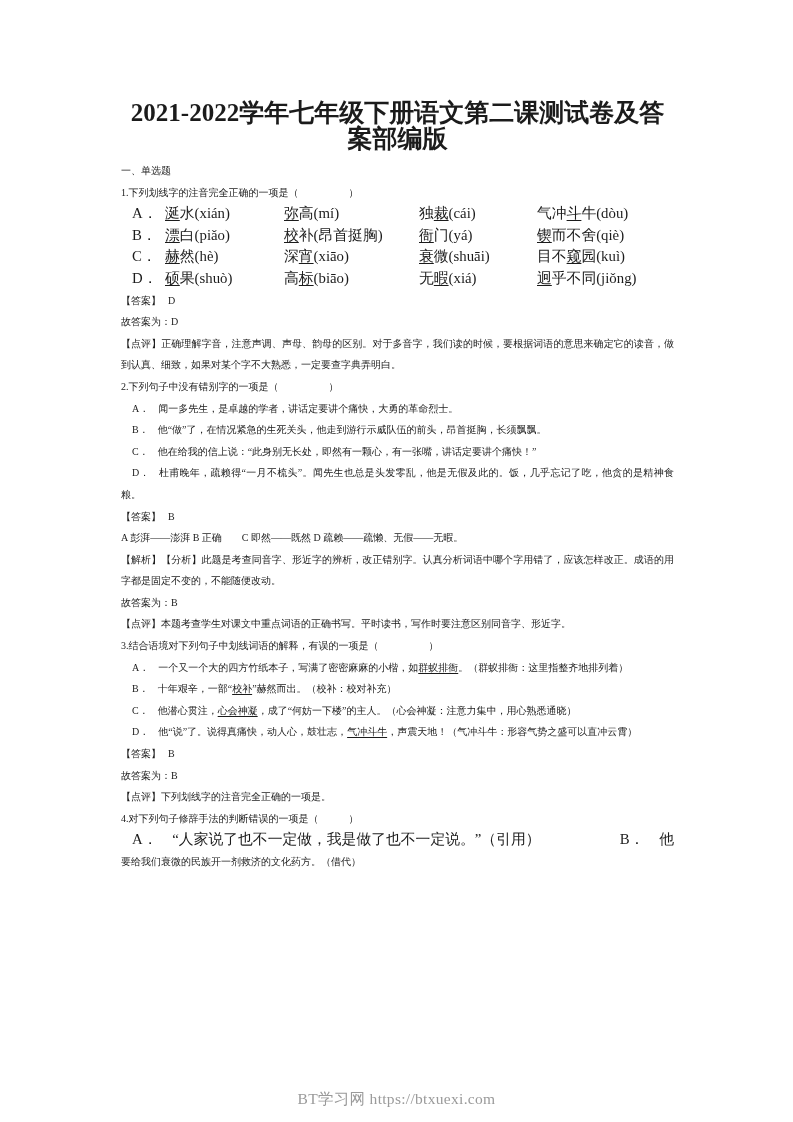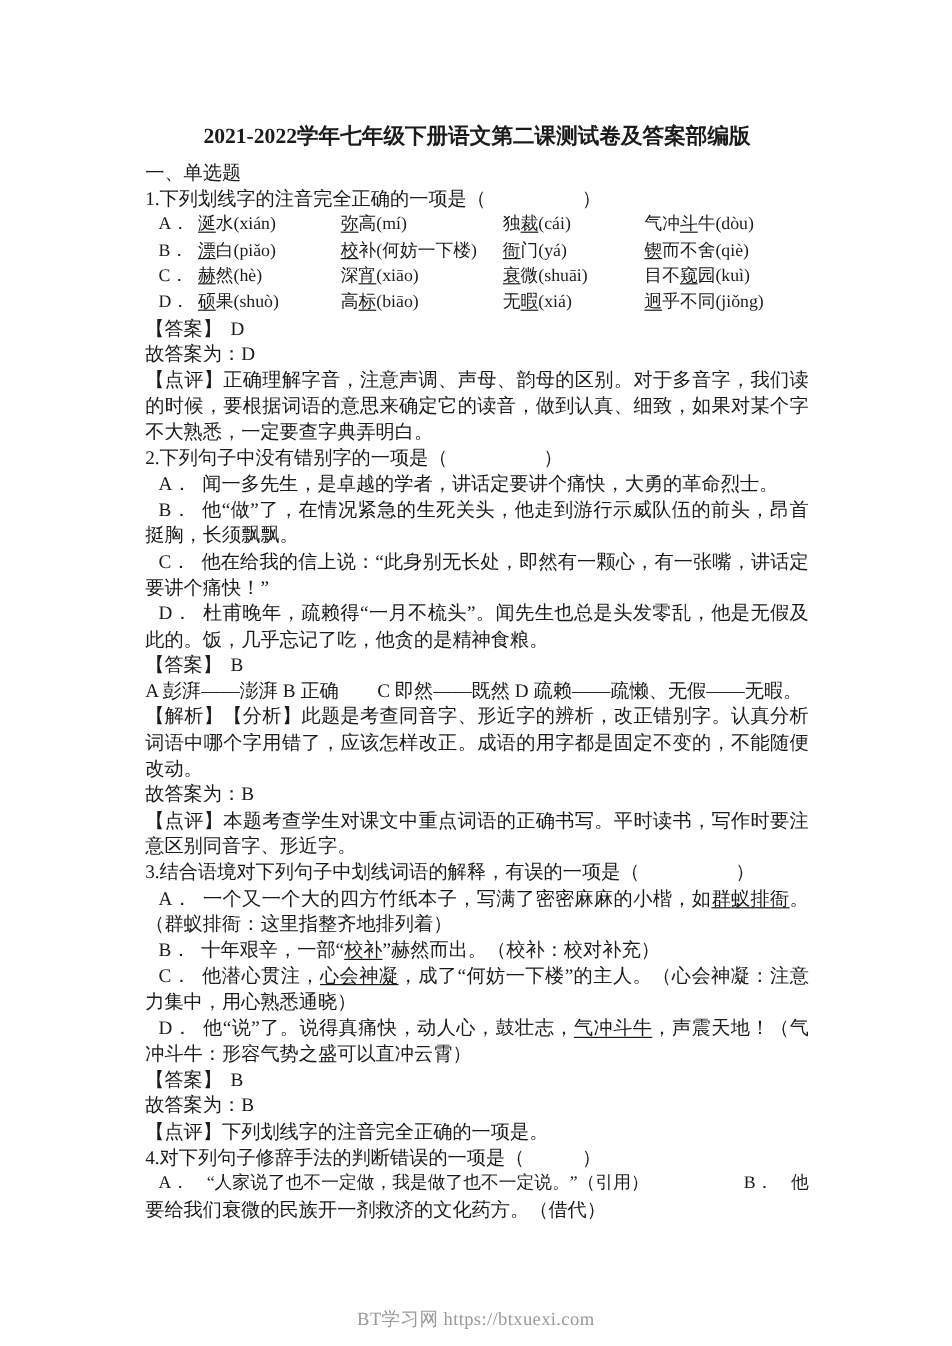--- a/index.html
+++ b/index.html
@@ -1,21 +1,21 @@
 <!DOCTYPE html>
 <html><head>
 <meta charset="utf-8">
 <style>
   html,body{margin:0;padding:0;}
   body{width:793px;height:1122px;background:#ffffff;}
   .sheet{position:relative;width:793px;height:1122px;background:#ffffff;overflow:hidden;
          font-family:"Liberation Serif","DejaVu Serif",serif;color:#1b1b1b;}
   .content{position:absolute;left:121px;top:100px;width:553px;}
-  .title{font-size:18px;font-weight:bold;text-align:center;line-height:26px;margin:0 0 8px 0;}
-  .line{font-size:16px;line-height:21.6px;margin:0;}
+  .title{font-size:25px;font-weight:bold;text-align:center;line-height:26px;margin:0 0 8px 0;}
+  .line{font-size:10px;line-height:21.6px;margin:0;}
   .just{text-align:justify;}
   .opt{text-indent:11px;text-align:justify;}
   .letter{margin-right:9px;}
   .pinrow{display:grid;grid-template-columns:33px 119px 135px 118px auto;
           padding-left:11px;font-size:14.8px;line-height:21.6px;}
   .b{font-weight:normal;}
   .ans{margin-left:7px;}
   .u{text-decoration:underline;text-underline-offset:2px;}
   .q4row{display:flex;justify-content:space-between;font-size:14.8px;line-height:21.6px;padding-left:11px;text-align:right;}
   .footer{position:absolute;left:0;right:0;bottom:12px;text-align:center;
@@ -36,21 +36,21 @@
       <div class="pinrow">
         <span>A．</span>
         <span><span class="u">涎</span><span>水(xián)</span></span>
         <span><span class="u">弥</span><span>高(mí)</span></span>
         <span><span>独</span><span class="u">裁</span><span>(cái)</span></span>
         <span><span>气冲</span><span class="u">斗</span><span>牛(dòu)</span></span>
       </div>
       <div class="pinrow">
         <span>B．</span>
         <span><span class="u">漂</span><span>白(piǎo)</span></span>
-        <span><span class="u">校</span><span>补(何妨一下楼)</span></span>
+        <span><span class="u">校</span><span>补(昂首挺胸)</span></span>
         <span><span class="u">衙</span><span>门(yá)</span></span>
         <span><span class="u">锲</span><span>而不舍(qiè)</span></span>
       </div>
       <div class="pinrow">
         <span>C．</span>
         <span><span class="u">赫</span><span>然(hè)</span></span>
         <span><span>深</span><span class="u">宵</span><span>(xiāo)</span></span>
         <span><span class="u">衰</span><span>微(shuāi)</span></span>
         <span><span>目不</span><span class="u">窥</span><span>园(kuì)</span></span>
       </div>

